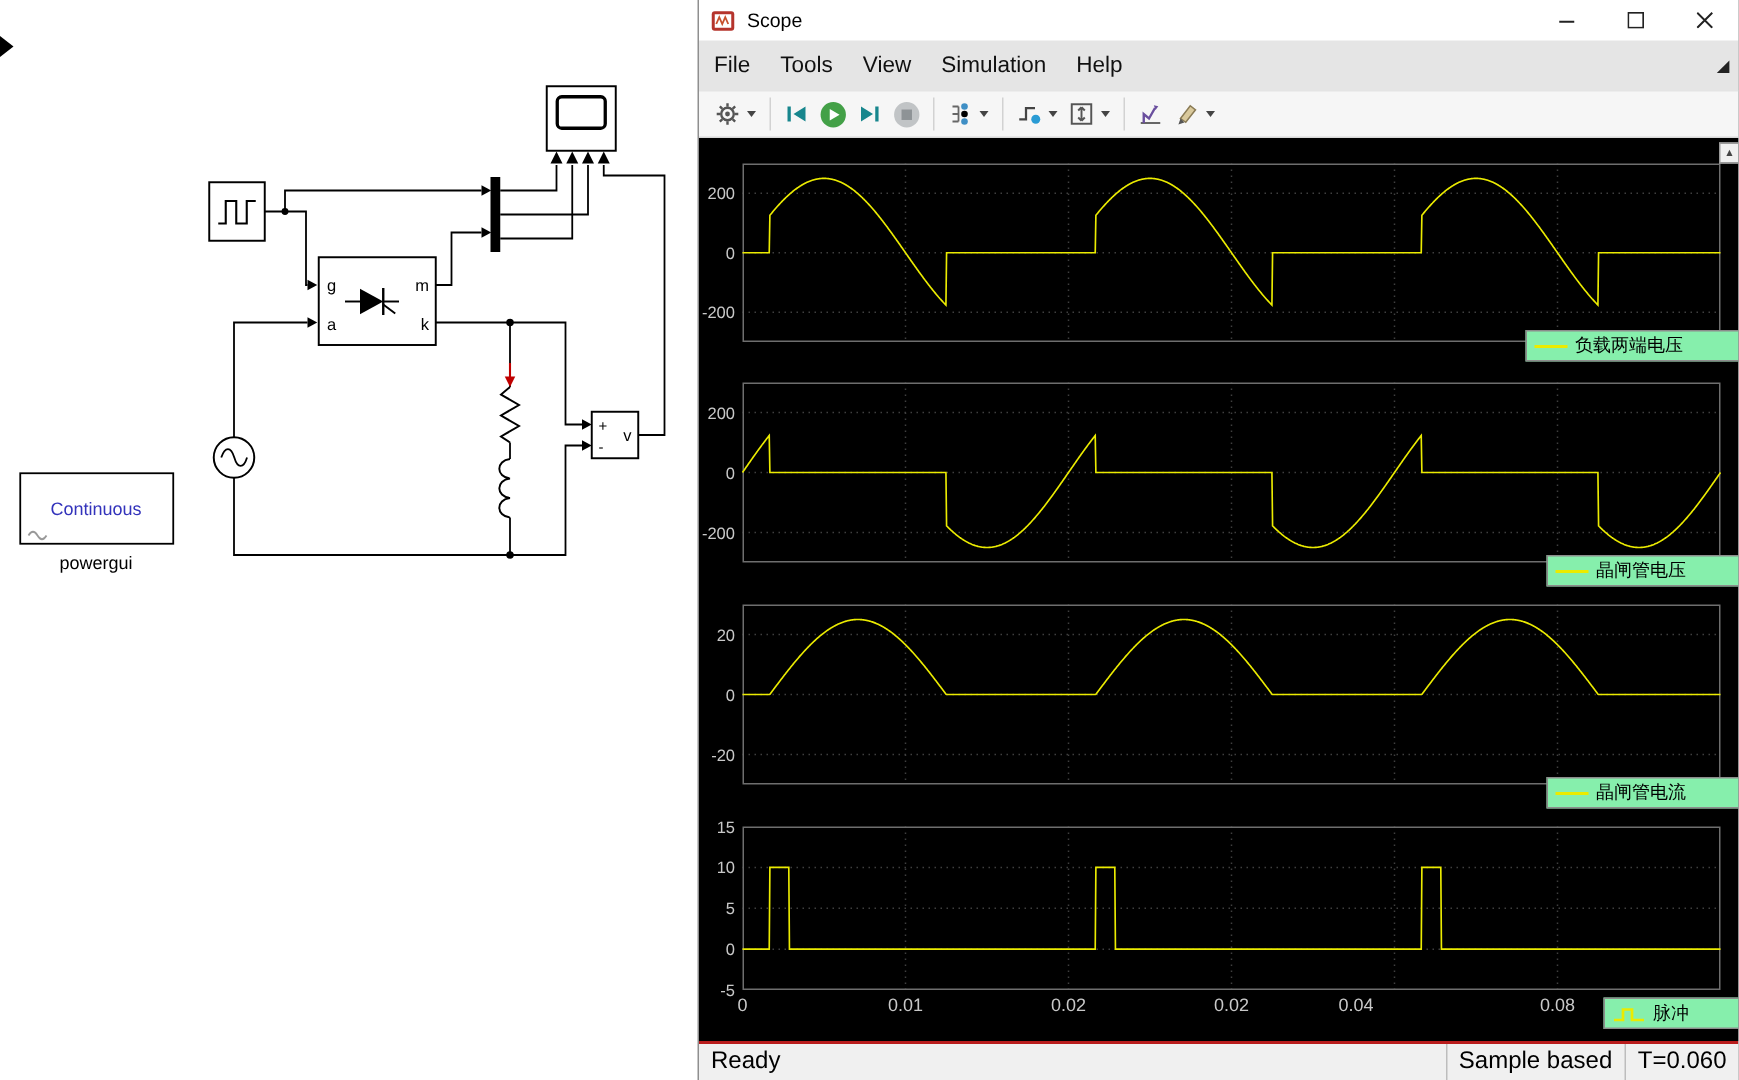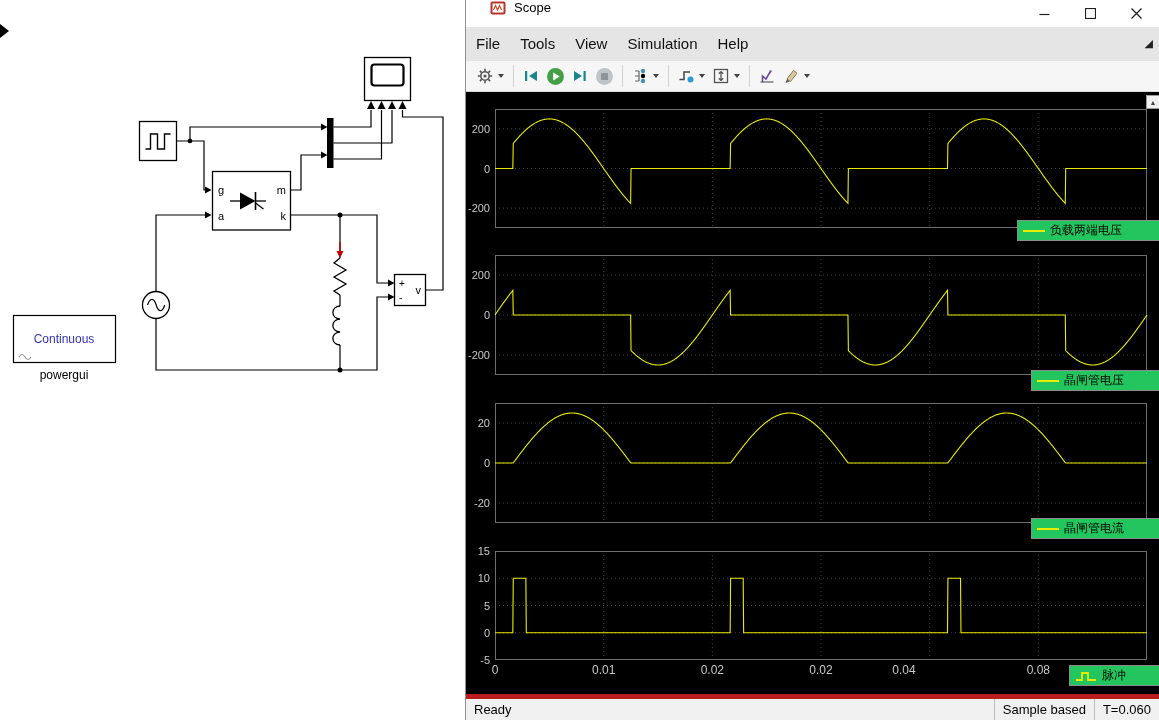--- a/index.html
+++ b/index.html
@@ -1,44 +1,44 @@
 <!DOCTYPE html>
 <html><head>
 <meta charset="utf-8">
 <style>
   html,body{margin:0;padding:0;background:#ddd;font-family:"Liberation Sans","DejaVu Sans",sans-serif;}
   .screen{position:relative;width:1159px;height:720px;background:#fff;overflow:hidden;}
   .model-canvas{position:absolute;left:0;top:0;width:465px;height:720px;background:#fff;}
   .scope-window{position:absolute;left:465px;top:0;width:694px;height:720px;background:#fff;border-left:1px solid #8f8f8f;box-sizing:border-box;}
-  .titlebar{position:absolute;left:16px;top:0;right:0;height:27px;background:#fff;display:flex;align-items:flex-start;}
+  .titlebar{position:absolute;left:0;top:0;right:0;height:27px;background:#fff;display:flex;align-items:center;}
   .title-text{margin-left:8px;font-size:13px;color:#000;}
   .win-controls{margin-left:auto;display:flex;height:100%;}
   .win-btn{width:46px;height:100%;display:flex;align-items:center;justify-content:center;background:none;border:none;padding:0;}
   .menubar{position:absolute;top:27px;left:0;right:0;height:33px;background:#e5e5e5;display:flex;align-items:center;font-size:15px;color:#111;}
   .menu-item{padding:5px 10px;cursor:default;}
   .menubar-chevron{margin-left:auto;margin-right:6px;font-size:11px;color:#222;}
   .toolbar{position:absolute;top:60px;left:0;right:0;height:32px;background:#f6f6f6;border-top:1px solid #e4e4e4;border-bottom:1px solid #d8d8d8;box-sizing:border-box;display:flex;align-items:center;padding-left:7px;}
   .tb-btn{height:26px;min-width:24px;display:flex;align-items:center;justify-content:center;background:none;border:none;padding:1px 3px;}
   .tb-caret{width:0;height:0;border-left:3.5px solid transparent;border-right:3.5px solid transparent;border-top:4px solid #444;margin:0 4px 0 1px;}
   .tb-sep{width:1px;height:22px;background:#d2d2d2;margin:0 5px;}
   .plot-panel{position:absolute;top:92px;left:0;width:694px;height:602px;background:#000;overflow:hidden;}
   .plot{position:absolute;left:0;width:681px;}
   #plot0{top:17px;height:119px;}
   #plot1{top:163px;height:120px;}
   #plot2{top:311px;height:120px;}
   #plot3{top:459px;height:109px;}
   .xlabels{position:absolute;left:0;top:570px;width:694px;height:18px;}
-  .legend{position:absolute;background:#22c55e;border:1px solid #8c8c8c;height:21px;box-sizing:border-box;display:flex;align-items:center;gap:5px;padding:0 5px;font-size:12px;color:#000;white-space:nowrap;overflow:hidden;}
+  .legend{position:absolute;background:#86efac;border:1px solid #8c8c8c;height:21px;box-sizing:border-box;display:flex;align-items:center;gap:5px;padding:0 5px;font-size:12px;color:#000;white-space:nowrap;overflow:hidden;}
   #legend0{left:551px;top:128px;width:143px;}
   #legend1{left:565px;top:278px;width:154px;}
   #legend2{left:565px;top:426px;width:129px;}
   #legend3{left:603px;top:573px;width:91px;}
   .legend-line{display:inline-block;width:22px;height:0;border-top:2px solid #ebeb00;flex:none;}
   .scroll-up{position:absolute;top:3px;right:0;width:14px;height:14px;background:#f0f0f0;border:1px solid #9a9a9a;box-sizing:border-box;display:flex;align-items:center;justify-content:center;font-size:7px;color:#444;padding:0;}
-  .statusbar{position:absolute;bottom:0;left:0;right:0;height:26px;background:#f0f0f0;border-top:5px solid #b91c1c;box-sizing:border-box;display:flex;align-items:center;font-size:13px;color:#000;}
+  .statusbar{position:absolute;bottom:0;left:0;right:0;height:26px;background:#f0f0f0;border-top:2px solid #b91c1c;box-sizing:border-box;display:flex;align-items:center;font-size:16px;color:#000;}
   .status-ready{padding-left:8px;}
   .status-cells{margin-left:auto;display:flex;height:100%;}
   .status-cell{border-left:1px solid #bdbdbd;display:flex;align-items:center;padding:0 8px;}
 </style>
 </head>
 <body>
 
 <div class="screen">
 
   <div class="model-canvas">

